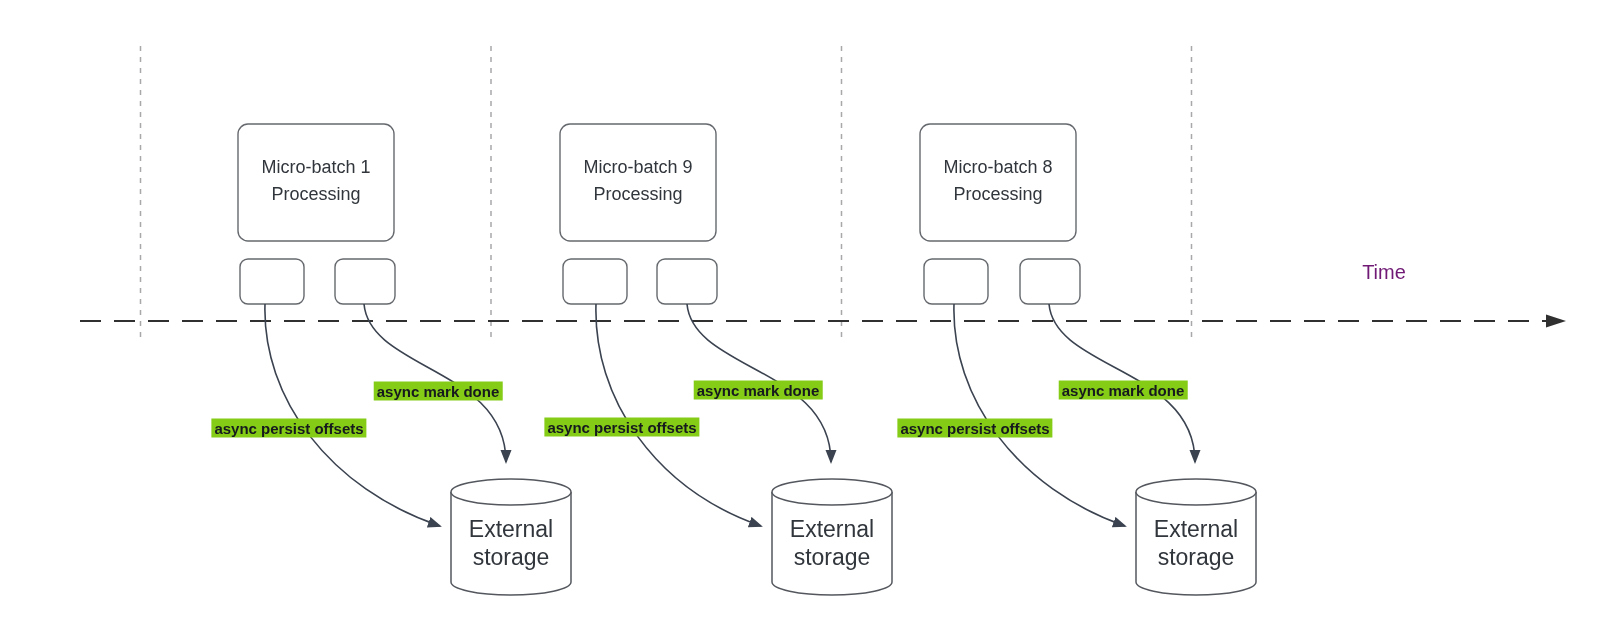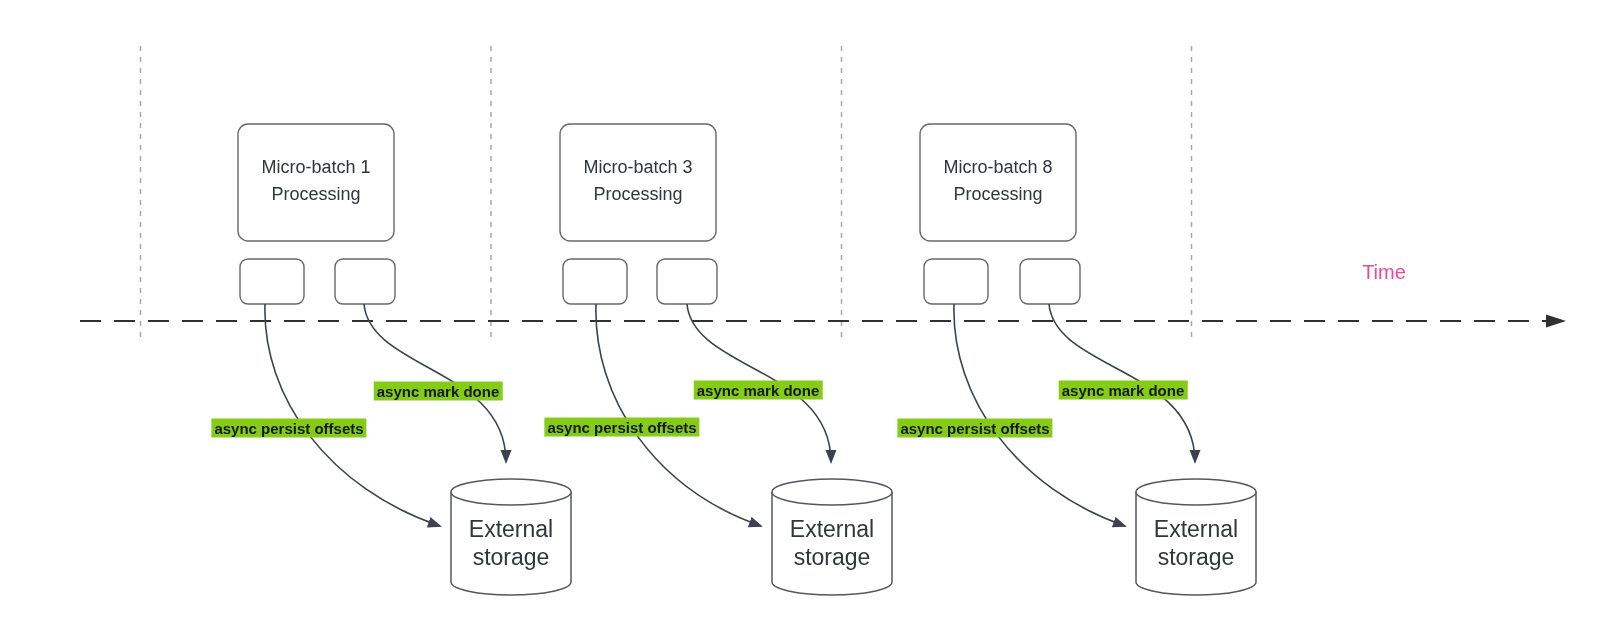--- a/index.html
+++ b/index.html
@@ -43,21 +43,21 @@
   .cyl-label{font-size:23px;line-height:28px;}
   .edge-label{
     font-size:15px;
     font-weight:bold;
     color:var(--label_text);
     background:#84cc16;
     padding:1px 3px;
     line-height:17px;
     white-space:nowrap;
   }
-  .time-label{font-size:20px;color:#ec4899;line-height:22px;}
+  .time-label{font-size:20px;color:#701a75;line-height:22px;}
 </style>
 </head>
 <body>
 
 <div class="canvas">
 
   <svg width="1600" height="642" viewBox="0 0 1600 642">
     <defs>
       <marker id="arrow" markerUnits="userSpaceOnUse" markerWidth="16" markerHeight="14" refX="12" refY="6" orient="auto">
         <path class="arrowhead" d="M0,0.5 L14,6 L0,11.5 Z"></path>
@@ -108,21 +108,21 @@
       <path class="edge" d="M1049,304 C1055,370 1195,368 1195,462" marker-end="url(#arrow)"></path>
       <g>
         <path class="cyl" d="M1136,492 L1136,582 A60,13 0 0 0 1256,582 L1256,492"></path>
         <ellipse class="cyl" cx="1196" cy="492" rx="60" ry="13"></ellipse>
       </g>
     </g>
   </svg>
 
   <div class="label box-label" style="left:316px;top:181px">Micro-batch 1
 Processing</div>
-  <div class="label box-label" style="left:638px;top:181px">Micro-batch 3
+  <div class="label box-label" style="left:638px;top:181px">Micro-batch 9
 Processing</div>
   <div class="label box-label" style="left:998px;top:181px">Micro-batch 8
 Processing</div>
 
   <div class="label edge-label" style="left:289px;top:428px">async persist offsets</div>
   <div class="label edge-label" style="left:622px;top:427px">async persist offsets</div>
   <div class="label edge-label" style="left:975px;top:428px">async persist offsets</div>
 
   <div class="label edge-label" style="left:438px;top:391px">async mark done</div>
   <div class="label edge-label" style="left:758px;top:390px">async mark done</div>

